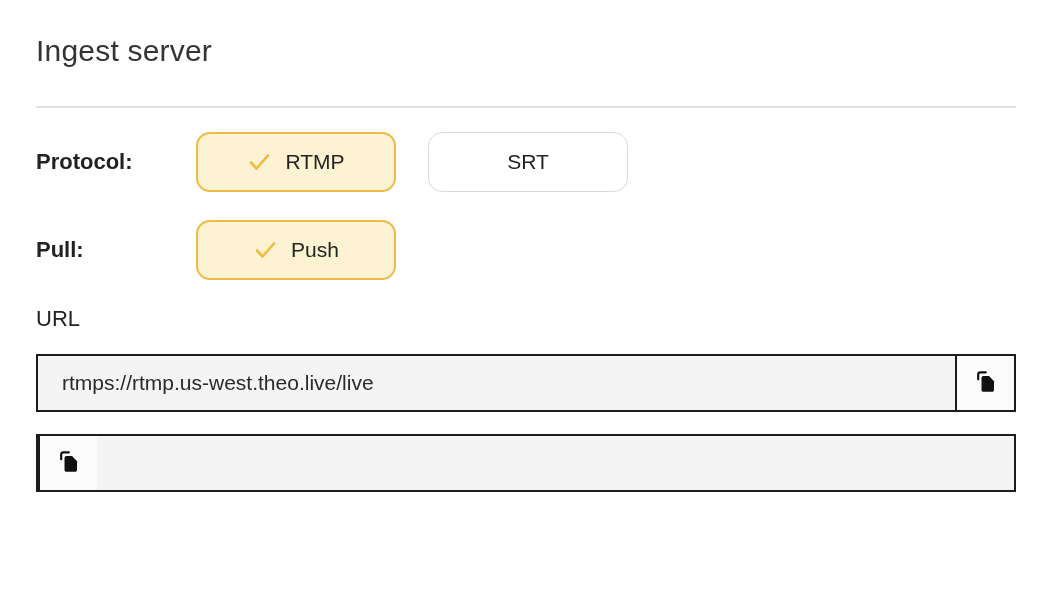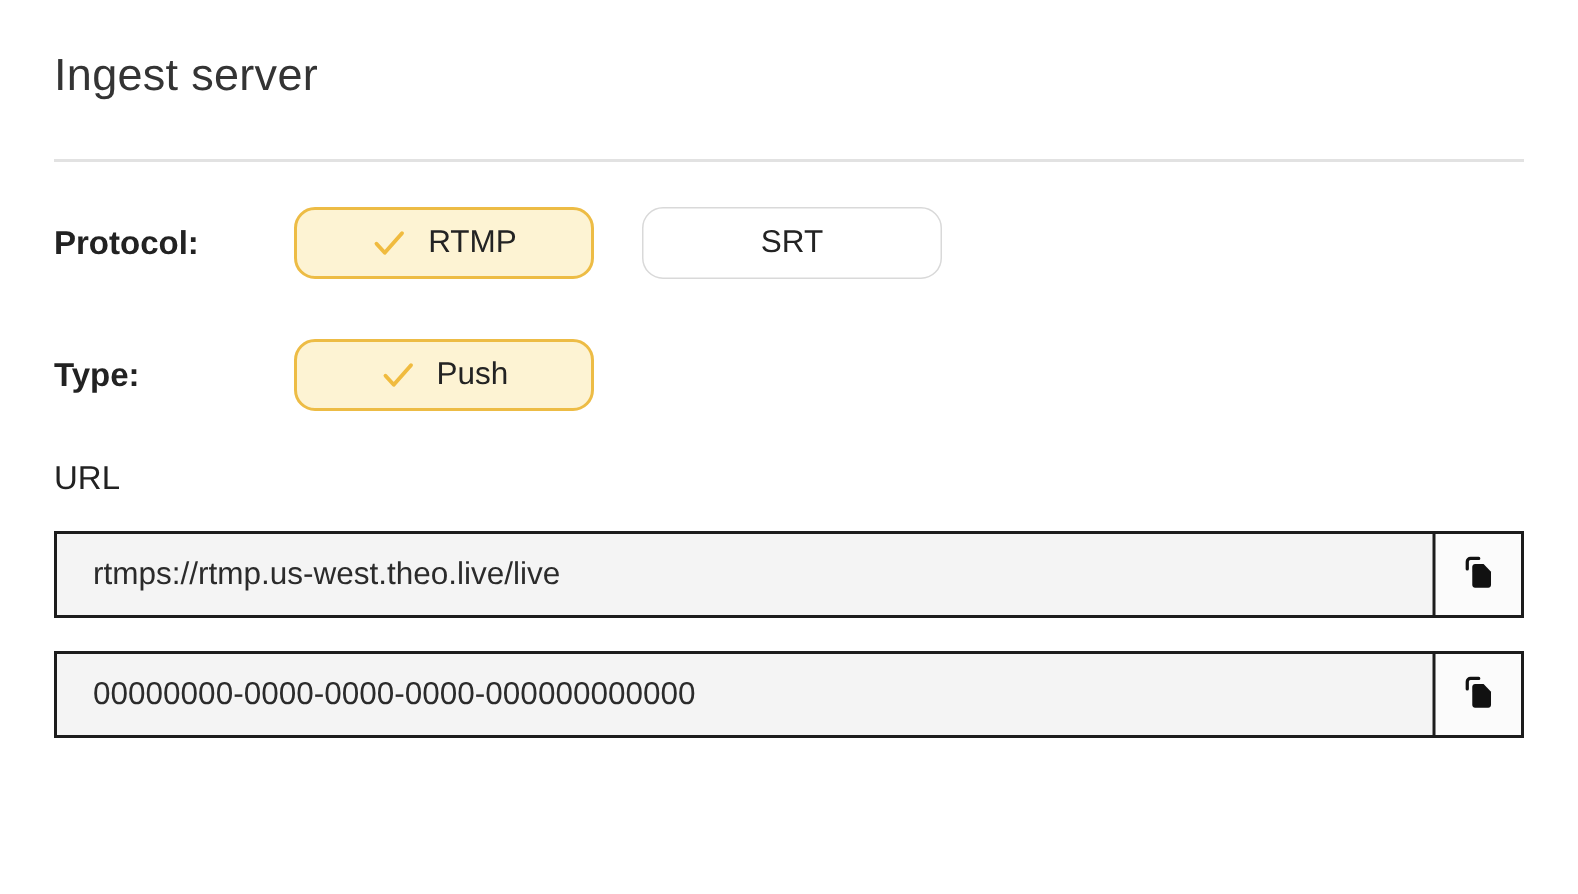--- a/index.html
+++ b/index.html
@@ -45,21 +45,21 @@
     font-weight: 700;
     color: #222222;
     flex: 0 0 160px;
   }
   .toggle-group {
     display: flex;
     gap: 32px;
   }
   .toggle-btn {
     width: 200px;
-    height: 48px;
+    height: 60px;
     border-radius: 14px;
     display: flex;
     align-items: center;
     justify-content: center;
     gap: 13px;
     font-size: 21px;
     color: #232323;
     cursor: pointer;
     background: #ffffff;
     border: 1px solid #d9d9d9;
@@ -133,21 +133,21 @@
         </span>
         <span>RTMP</span>
       </button>
       <button class="toggle-btn">
         <span>SRT</span>
       </button>
     </div>
   </div>
 
   <div class="option-row">
-    <div class="option-label">Type:</div>
+    <div class="option-label">Pull:</div>
     <div class="toggle-group">
       <button class="toggle-btn selected">
         <span class="check-icon">
           <svg width="25" height="22" viewBox="0 0 24 22" aria-hidden="true">
             <path d="M3.5 11.5 L9 17.5 L20.5 4.5" fill="none" stroke="#f0bb3f" stroke-width="2.6" stroke-linecap="round" stroke-linejoin="round"></path>
           </svg>
         </span>
         <span>Push</span>
       </button>
     </div>
@@ -160,21 +160,20 @@
       <span>
         <svg width="27" height="28" viewBox="0 0 24 26" aria-hidden="true">
           <path d="M5.2 10.5 V6 C5.2 4.9 6.1 4 7.2 4 H12.3" fill="none" stroke="#111111" stroke-width="2" stroke-linecap="round"></path>
           <path d="M10 7.5 H15.3 L19.9 12.2 V20.4 C19.9 21.3 19.1 22.1 18.2 22.1 H10 C9.1 22.1 8.3 21.3 8.3 20.4 V9.2 C8.3 8.3 9.1 7.5 10 7.5 Z" fill="#111111"></path>
         </svg>
       </span>
     </button>
   </div>
 
   <div class="input-group">
-    <input class="text-input" type="text" readonly="" value="00000000-0000-0000-0000-000000000000" style="">
     <button class="copy-btn">
       <span>
         <svg width="27" height="28" viewBox="0 0 24 26" aria-hidden="true">
           <path d="M5.2 10.5 V6 C5.2 4.9 6.1 4 7.2 4 H12.3" fill="none" stroke="#111111" stroke-width="2" stroke-linecap="round"></path>
           <path d="M10 7.5 H15.3 L19.9 12.2 V20.4 C19.9 21.3 19.1 22.1 18.2 22.1 H10 C9.1 22.1 8.3 21.3 8.3 20.4 V9.2 C8.3 8.3 9.1 7.5 10 7.5 Z" fill="#111111"></path>
         </svg>
       </span>
     </button>
   </div>
 

